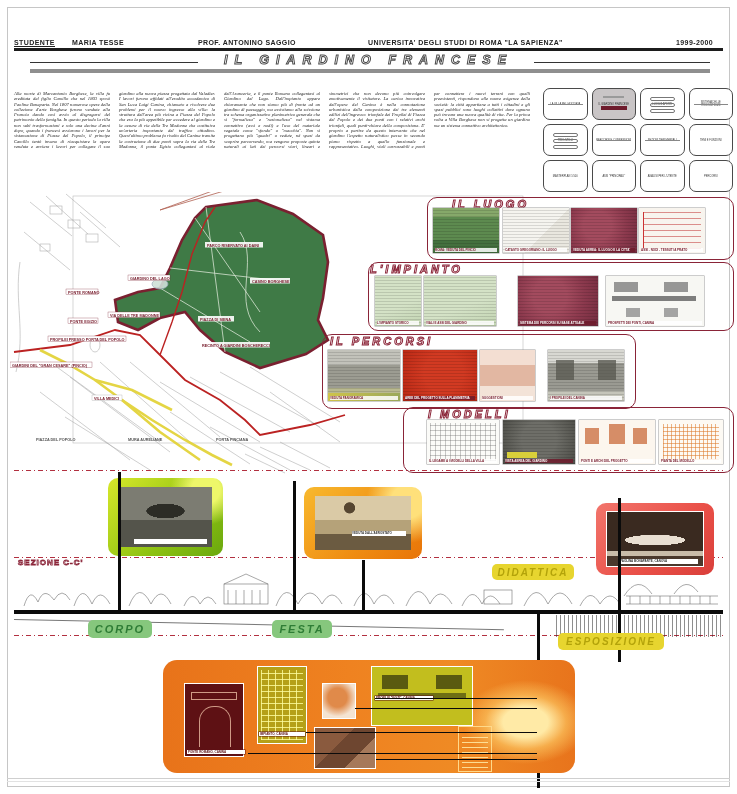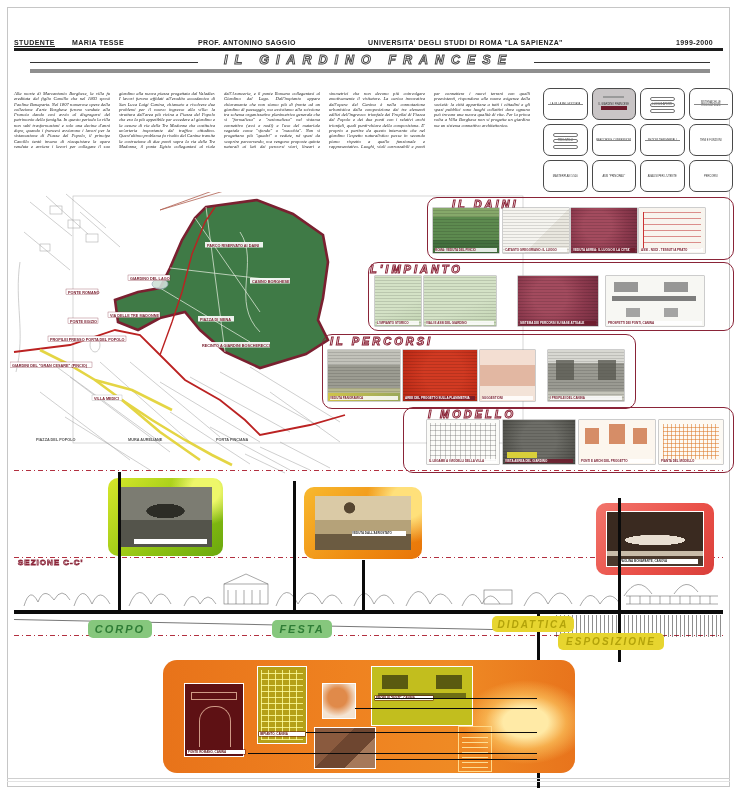--- a/index.html
+++ b/index.html
@@ -251,21 +251,21 @@
       <text x="192" y="154.5">RECINTO A GIARDINI BOSCHERECCI</text>
       <rect x="82" y="203" width="30" height="5.5" fill="#fff" stroke="#999" stroke-width="0.3"></rect>
       <text x="84" y="207.5">VILLA MEDICI</text>
       <text x="26" y="249" fill="#555">PIAZZA DEL POPOLO</text>
       <text x="118" y="249" fill="#555">MURA AURELIANE</text>
       <text x="206" y="249" fill="#555">PORTA PINCIANA</text>
     </g>
   </svg>
 
   <div class="abs secbox" style="left:427px;top:197px;width:305px;height:61px;"></div>
-  <div class="abs sectitle" style="left:452px;top:198px;">IL DAINI</div>
+  <div class="abs sectitle" style="left:452px;top:198px;">IL LUOGO</div>
   <div class="img tex ph-green" style="left:433px;top:208px;width:66px;height:45px;">
     <div class="cap">ROMA: VEDUTA DEL PINCIO</div>
     </div>
   <div class="img tex ph-map" style="left:503px;top:208px;width:66px;height:45px;">
     <div class="cap">CATASTO GREGORIANO: IL LUOGO</div>
     </div>
   <div class="img tex ph-maroon" style="left:571px;top:208px;width:66px;height:45px;">
     <div class="cap dark">VEDUTA AEREA: IL LUOGO E LA CITTA'</div>
     </div>
   <div class="img ph-sketch" style="left:639px;top:208px;width:66px;height:45px;">
@@ -306,21 +306,21 @@
   <div class="img ph-pale" style="left:480px;top:350px;width:55px;height:51px;">
     <div class="cap">SUGGESTIONI</div>
     </div>
   <div class="img tex ph-engraving" style="left:548px;top:350px;width:76px;height:51px;">
     <div class="mini" style="left:8px;top:10px;width:18px;height:20px;background:#55554e;"></div>
     <div class="mini" style="left:50px;top:10px;width:18px;height:20px;background:#55554e;"></div>
     <div class="cap">I PROPILEI DEL CANINA</div>
     </div>
 
   <div class="abs secbox" style="left:403px;top:407px;width:329px;height:64px;"></div>
-  <div class="abs sectitle" style="left:428px;top:408px;">I MODELLO</div>
+  <div class="abs sectitle" style="left:428px;top:408px;">I MODELLI</div>
   <div class="img ph-plan" style="left:427px;top:420px;width:72px;height:44px;">
     <div style="position:absolute;inset:3px;background:
       repeating-linear-gradient(90deg,rgba(100,100,100,.35) 0 1px,transparent 1px 5px),
       repeating-linear-gradient(0deg,rgba(100,100,100,.35) 0 1px,transparent 1px 5px);"></div>
     <div class="cap">IL LEGAME A I MODELLI DELLA VILLA</div>
     </div>
   <div class="img tex ph-aerial" style="left:503px;top:420px;width:72px;height:44px;">
     <div style="position:absolute;left:4px;bottom:6px;width:30px;height:6px;background:#d8cf3a;"></div>
     <div class="cap dark">VISTA AEREA DEL GIARDINO</div>
     </div>
@@ -379,21 +379,21 @@
   <div class="ground"></div>
   <div class="ramp"></div>
   <div class="hatch" style="left:556px;width:168px;"></div>
 
   <div class="vline" style="left:118px;top:472px;height:140px;"></div>
   <div class="vline" style="left:293px;top:481px;height:131px;"></div>
   <div class="vline" style="left:362px;top:560px;height:52px;"></div>
   <div class="vline" style="left:618px;top:498px;height:164px;"></div>
   <div class="vline" style="left:537px;top:612px;height:176px;"></div>
 
-  <div class="pill yellow" style="left:492px;top:616px;width:82px;height:16px;">DIDATTICA</div>
+  <div class="pill yellow" style="left:492px;top:564px;width:82px;height:16px;">DIDATTICA</div>
   <div class="pill green" style="left:88px;top:620px;width:64px;height:18px;">CORPO</div>
   <div class="pill green" style="left:272px;top:620px;width:60px;height:18px;">FESTA</div>
   <div class="pill yellow" style="left:558px;top:633px;width:106px;height:17px;">ESPOSIZIONE</div>
 
   <div class="panel">
     <div class="arch">
         <div class="t"></div>
         <div class="a"></div>
       </div>
     <div class="panelcap" style="left:24px;top:90px;width:56px;">PONTE ROMANO, CANINA</div>

